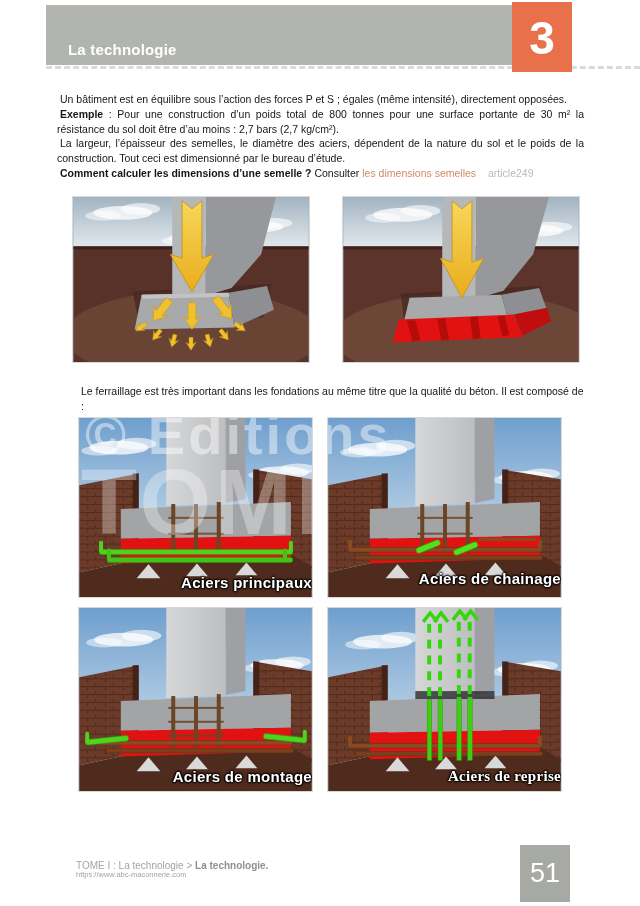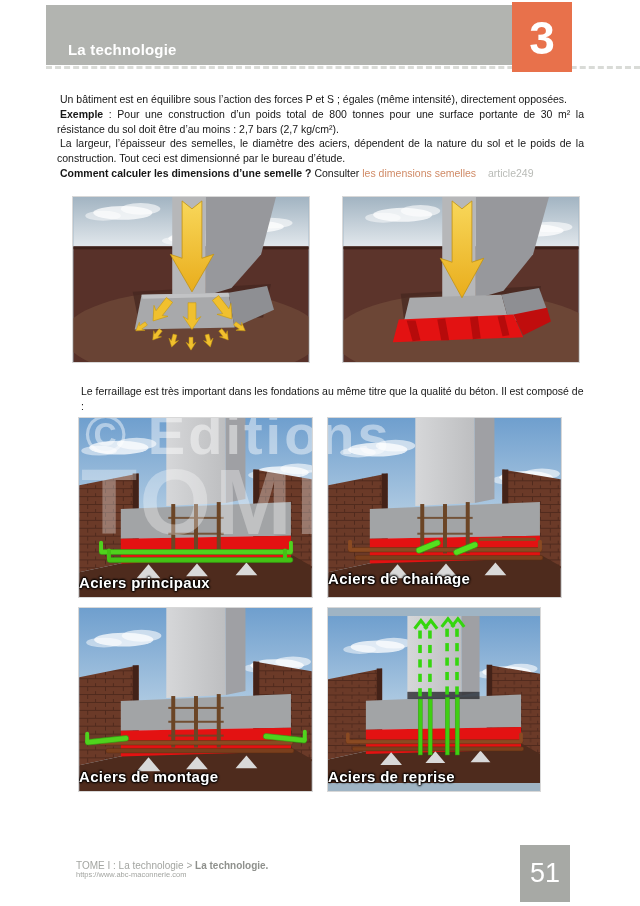--- a/index.html
+++ b/index.html
@@ -37,21 +37,21 @@
   .link-salmon { color:#d08a66; cursor:pointer; }
   .ref-gray { color:#b9bbb7;padding-left:9px; }
   .ferraillage {
     position:absolute; left:57px; top:384px; width:527px;
     font-size:10.5px; line-height:14.8px; color:#161616;padding-left:24px;
   }
   
   .fig { position:absolute; overflow:hidden; border:1px solid #d8d8d8; background:#9fb4c4; }
   .fig svg { display:block; width:100%; height:100%; }
   .fig-caption {
-    position:absolute; left:0; right:0; bottom:6px; text-align:left;
+    position:absolute; left:0; right:0; bottom:6px; text-align:right;
     font-size:15px; font-weight:bold; color:#ffffff; letter-spacing:.3px;
     text-shadow:0 1px 2px #000, 1px 0 2px #000, -1px 0 2px #000, 0 -1px 2px #000;
   }
   .wm1 {
     position:absolute; top:-16px; font-size:56px; font-weight:bold;
     color:rgba(255,255,255,.45); letter-spacing:3px; white-space:nowrap; pointer-events:none;
   }
   .wm2 {
     position:absolute; top:32px; font-size:92px; font-weight:bold;
     color:rgba(255,255,255,.32); letter-spacing:4px; white-space:nowrap; pointer-events:none;
@@ -303,21 +303,21 @@
         <rect x="27" y="142" width="190" height="4.5" rx="2" fill="#7a3f1d" stroke="#5e2e12" stroke-width="0.5"></rect>
         <rect x="6" y="131" width="44" height="5.5" rx="2.5" fill="#4fd31d" stroke="#2f9a10" stroke-width="0.6" transform="rotate(-6 28 134)"></rect>
         <rect x="6" y="125" width="4" height="12" rx="2" fill="#4fd31d"></rect>
         <rect x="186" y="129" width="44" height="5.5" rx="2.5" fill="#4fd31d" stroke="#2f9a10" stroke-width="0.6" transform="rotate(6 208 132)"></rect>
         <rect x="226" y="123" width="4" height="12" rx="2" fill="#4fd31d"></rect>
       </g>
     </svg>
     <div class="fig-caption">Aciers de montage</div>
   </div>
 
-  <div class="fig" style="left:327px; top:607px; width:214px; height:185px;">
+  <div class="fig" style="left:327px; top:607px; width:235px; height:185px;font-family:Liberation Serif, serif;">
     <svg viewBox="0 0 235 185">
       <rect width="235" height="185" fill="url(#skyRender)"></rect>
       <use href="#cloudA" transform="translate(55,34)"></use>
       <use href="#cloudA" transform="translate(198,62) scale(0.9)"></use>
       <use href="#cloudA" transform="translate(32,104) scale(0.8)"></use>
       <polygon points="0,186 0,70 60,58 60,146 0,159" fill="url(#brick)"></polygon>
       <polygon points="54,58 60,58 60,146 54,149" fill="#432218"></polygon>
       <polygon points="235,186 235,64 176,54 176,146 235,155" fill="url(#brick)"></polygon>
       <polygon points="176,54 182,54 182,147 176,146" fill="#432218"></polygon>
       <polygon points="0,159 60,146 216,142 235,153 235,185 0,185" fill="#4e2b1d"></polygon>

